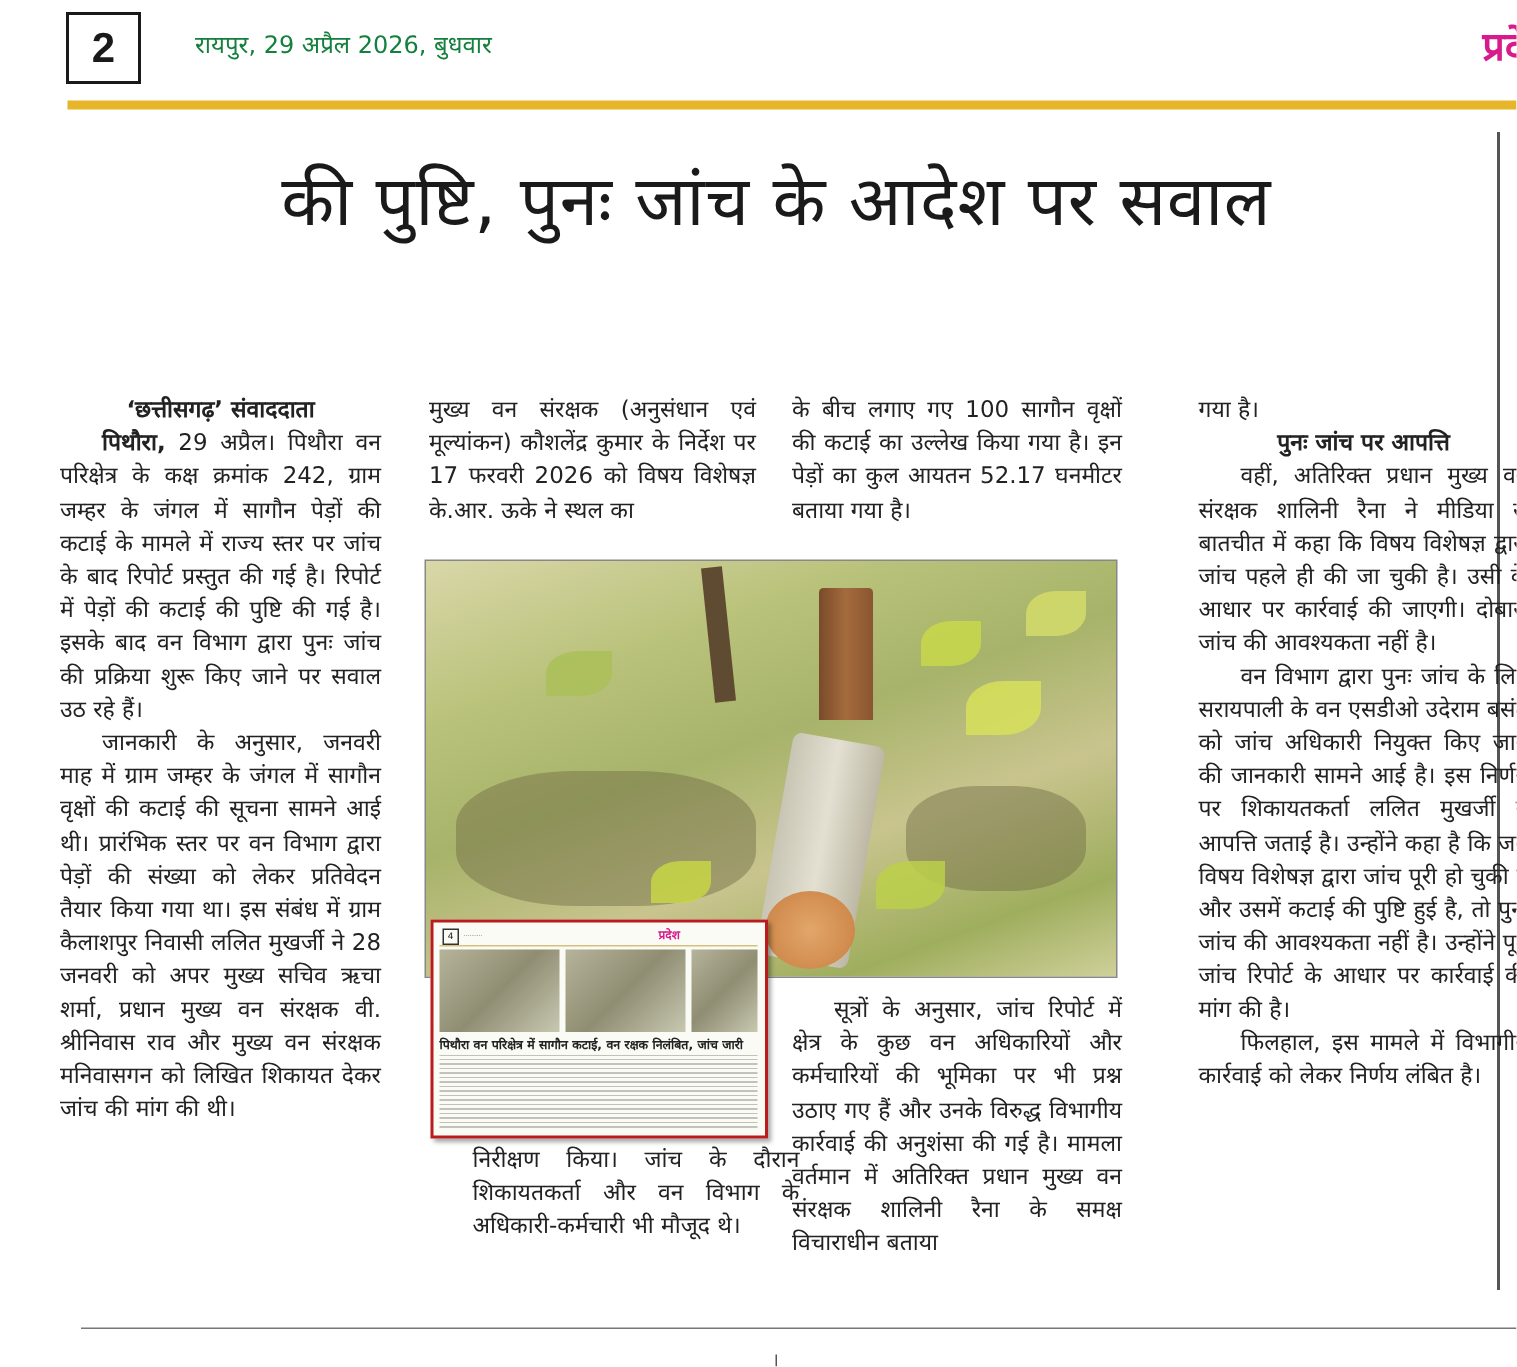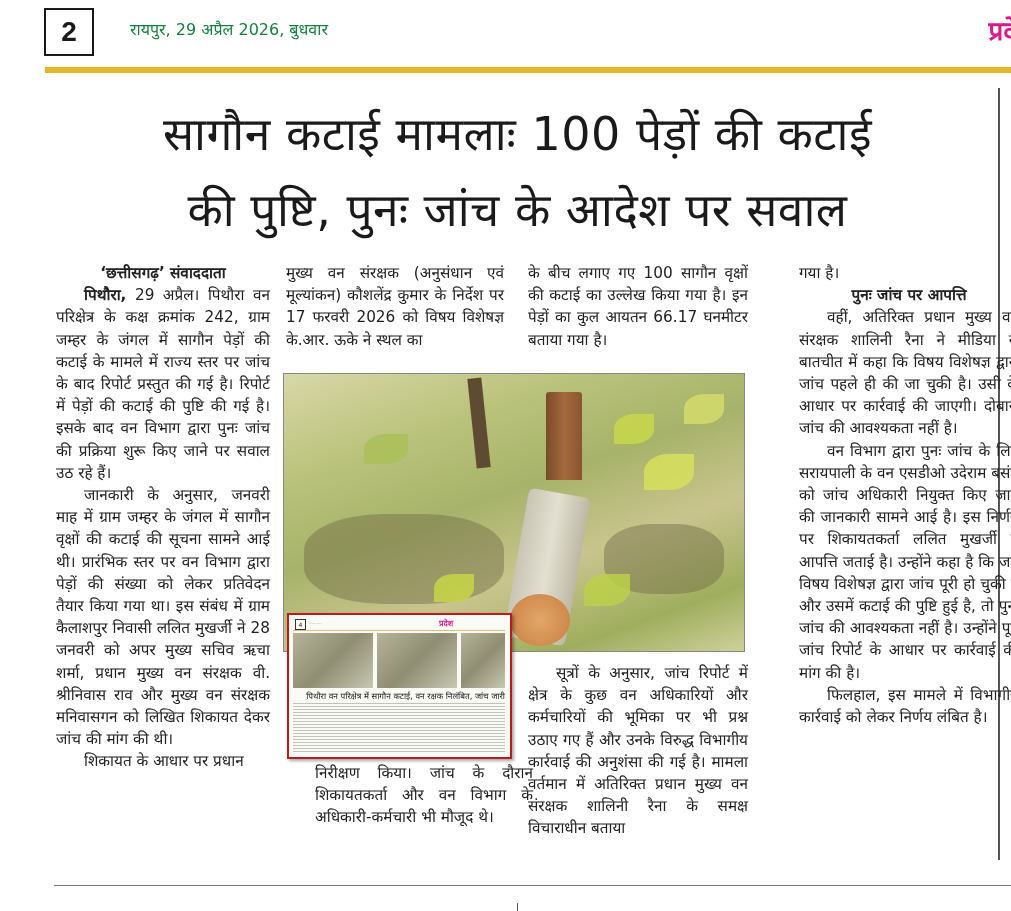--- a/index.html
+++ b/index.html
@@ -15,71 +15,69 @@
 
     .headline { position: absolute; left: 40px; top: 96px; width: 955px; text-align: center; font-size: 46px; line-height: 76px; color: #1a1a1a; letter-spacing: 0.5px; }
 
     .col { position: absolute; font-size: 15.3px; line-height: 22.2px; text-align: justify; color: #222; }
     .col p { margin: 0; text-indent: 28px; }
     .col p.noindent { text-indent: 0; }
     .byline { text-align: center; font-weight: bold; text-indent: 0 !important; }
     .placename { font-weight: bold; }
     .subhead { text-align: center; font-weight: bold; text-indent: 0 !important; }
 
-    .col1 { left: 56px; top: 262px; width: 214px; }
+    .col1 { left: 40px; top: 262px; width: 214px; }
     .col2a { left: 286px; top: 262px; width: 218px; }
     .col2b { left: 286px; top: 762px; width: 218px; margin-left: 29px; }
     .col3a { left: 528px; top: 262px; width: 220px; }
     .col3b { left: 528px; top: 662px; width: 220px; }
     .col4 { left: 799px; top: 262px; width: 220px; }
 
     .photo { position: absolute; left: 283px; top: 373px; width: 460px; height: 277px; overflow: hidden; border: 1px solid #888; background: linear-gradient(160deg, #d9d7a8 0%, #b9c27a 25%, #a7b36a 45%, #c9c48e 65%, #9fae5e 85%, #cfd09a 100%); }
     .photo .stump { position: absolute; left: 262px; top: 18px; width: 36px; height: 88px; background: linear-gradient(90deg, #7a4b2a, #a46b3d, #8a5530); border-radius: 3px 3px 0 0; }
     .photo .trunk { position: absolute; left: 188px; top: 4px; width: 14px; height: 90px; background: #5f4a32; transform: rotate(-6deg); }
     .photo .log { position: absolute; left: 232px; top: 118px; width: 62px; height: 150px; background: linear-gradient(90deg, #c9c5b4, #e3e0d2, #bdb8a4); transform: rotate(10deg); border-radius: 6px; }
     .photo .logend { position: absolute; left: 226px; top: 220px; width: 60px; height: 52px; background: radial-gradient(circle, #e3a66a 0%, #d08b4d 70%, #b87036 100%); border-radius: 50%; }
     .photo .leaf { position: absolute; border-radius: 50% 0 50% 0; background: #c8d84a; opacity: 0.85; }
     .photo .shadow { position: absolute; background: #6f6b45; opacity: 0.45; border-radius: 40%; }
 
     .inset { position: absolute; left: 287px; top: 613px; width: 221px; height: 142px; background: #fbfbf6; border: 2px solid #b91c1c; box-shadow: 2px 2px 3px rgba(0,0,0,0.35); overflow: hidden; }
     .inset .i-num { position: absolute; left: 6px; top: 4px; width: 9px; height: 9px; border: 1px solid #333; font-size: 6px; line-height: 9px; text-align: center; }
     .inset .i-date { position: absolute; left: 20px; top: 5px; font-size: 4px; color: #666; }
     .inset .i-sec { position: absolute; left: 150px; top: 2px; font-size: 8px; color: #d81b8c; font-weight: bold; }
     .inset .i-rule { position: absolute; left: 4px; top: 15px; width: 212px; height: 1px; background: #d6c07a; }
     .inset .i-pic { position: absolute; top: 18px; height: 55px; background: linear-gradient(135deg, #b5b49a, #8f8d72, #c8c7b1); }
-    .inset .i-head { position: absolute; left: 4px; top: 75px; width: 212px; font-size: 8.3px; font-weight: normal; text-align: right; color: #222; white-space: nowrap; }
+    .inset .i-head { position: absolute; left: 4px; top: 75px; width: 212px; font-size: 8.3px; font-weight: bold; text-align: left; color: #222; white-space: nowrap; }
     .inset .i-text { position: absolute; left: 4px; top: 88px; width: 212px; height: 50px; background: repeating-linear-gradient(180deg, #9c9c94 0px, #9c9c94 1px, #fbfbf6 1px, #fbfbf6 3px); opacity: 0.6; }
   </style>
 </head>
 <body>
 
 <div class="page-num-box">2</div>
 <div class="dateline">रायपुर, 29 अप्रैल 2026, बुधवार</div>
 <div class="section-name">प्रदे</div>
 <div class="rule-yellow"></div>
 <div class="right-vrule"></div>
 
 <div class="headline">
-  <div>सागौन कटाई मामलाः 100 पेड़ों की कटाई</div>
   <div>की पुष्टि, पुनः जांच के आदेश पर सवाल</div>
 </div>
 
 <div class="col col1">
   <p class="byline">‘छत्तीसगढ़’ संवाददाता</p>
   <p><span class="placename">पिथौरा,</span><span> 29 अप्रैल। पिथौरा वन परिक्षेत्र के कक्ष क्रमांक 242, ग्राम जम्हर के जंगल में सागौन पेड़ों की कटाई के मामले में राज्य स्तर पर जांच के बाद रिपोर्ट प्रस्तुत की गई है। रिपोर्ट में पेड़ों की कटाई की पुष्टि की गई है। इसके बाद वन विभाग द्वारा पुनः जांच की प्रक्रिया शुरू किए जाने पर सवाल उठ रहे हैं।</span></p>
   <p>जानकारी के अनुसार, जनवरी माह में ग्राम जम्हर के जंगल में सागौन वृक्षों की कटाई की सूचना सामने आई थी। प्रारंभिक स्तर पर वन विभाग द्वारा पेड़ों की संख्या को लेकर प्रतिवेदन तैयार किया गया था। इस संबंध में ग्राम कैलाशपुर निवासी ललित मुखर्जी ने 28 जनवरी को अपर मुख्य सचिव ऋचा शर्मा, प्रधान मुख्य वन संरक्षक वी. श्रीनिवास राव और मुख्य वन संरक्षक मनिवासगन को लिखित शिकायत देकर जांच की मांग की थी।</p>
-  <p>शिकायत के आधार पर प्रधान</p>
 </div>
 
 <div class="col col2a">
   <p class="noindent">मुख्य वन संरक्षक (अनुसंधान एवं मूल्यांकन) कौशलेंद्र कुमार के निर्देश पर 17 फरवरी 2026 को विषय विशेषज्ञ के.आर. ऊके ने स्थल का</p>
 </div>
 
 <div class="col col3a">
-  <p class="noindent">के बीच लगाए गए 100 सागौन वृक्षों की कटाई का उल्लेख किया गया है। इन पेड़ों का कुल आयतन 66.17 घनमीटर बताया गया है।</p>
+  <p class="noindent">के बीच लगाए गए 100 सागौन वृक्षों की कटाई का उल्लेख किया गया है। इन पेड़ों का कुल आयतन 52.17 घनमीटर बताया गया है।</p>
 </div>
 
 <div class="photo">
   <div class="shadow" style="left:20px;top:140px;width:200px;height:90px;"></div>
   <div class="shadow" style="left:320px;top:150px;width:120px;height:70px;"></div>
   <div class="trunk"></div>
   <div class="stump"></div>
   <div class="leaf" style="left:330px;top:40px;width:40px;height:30px;"></div>
   <div class="leaf" style="left:360px;top:80px;width:50px;height:36px;background:#d7e05a;"></div>
   <div class="leaf" style="left:80px;top:60px;width:44px;height:30px;background:#aabf58;"></div>

